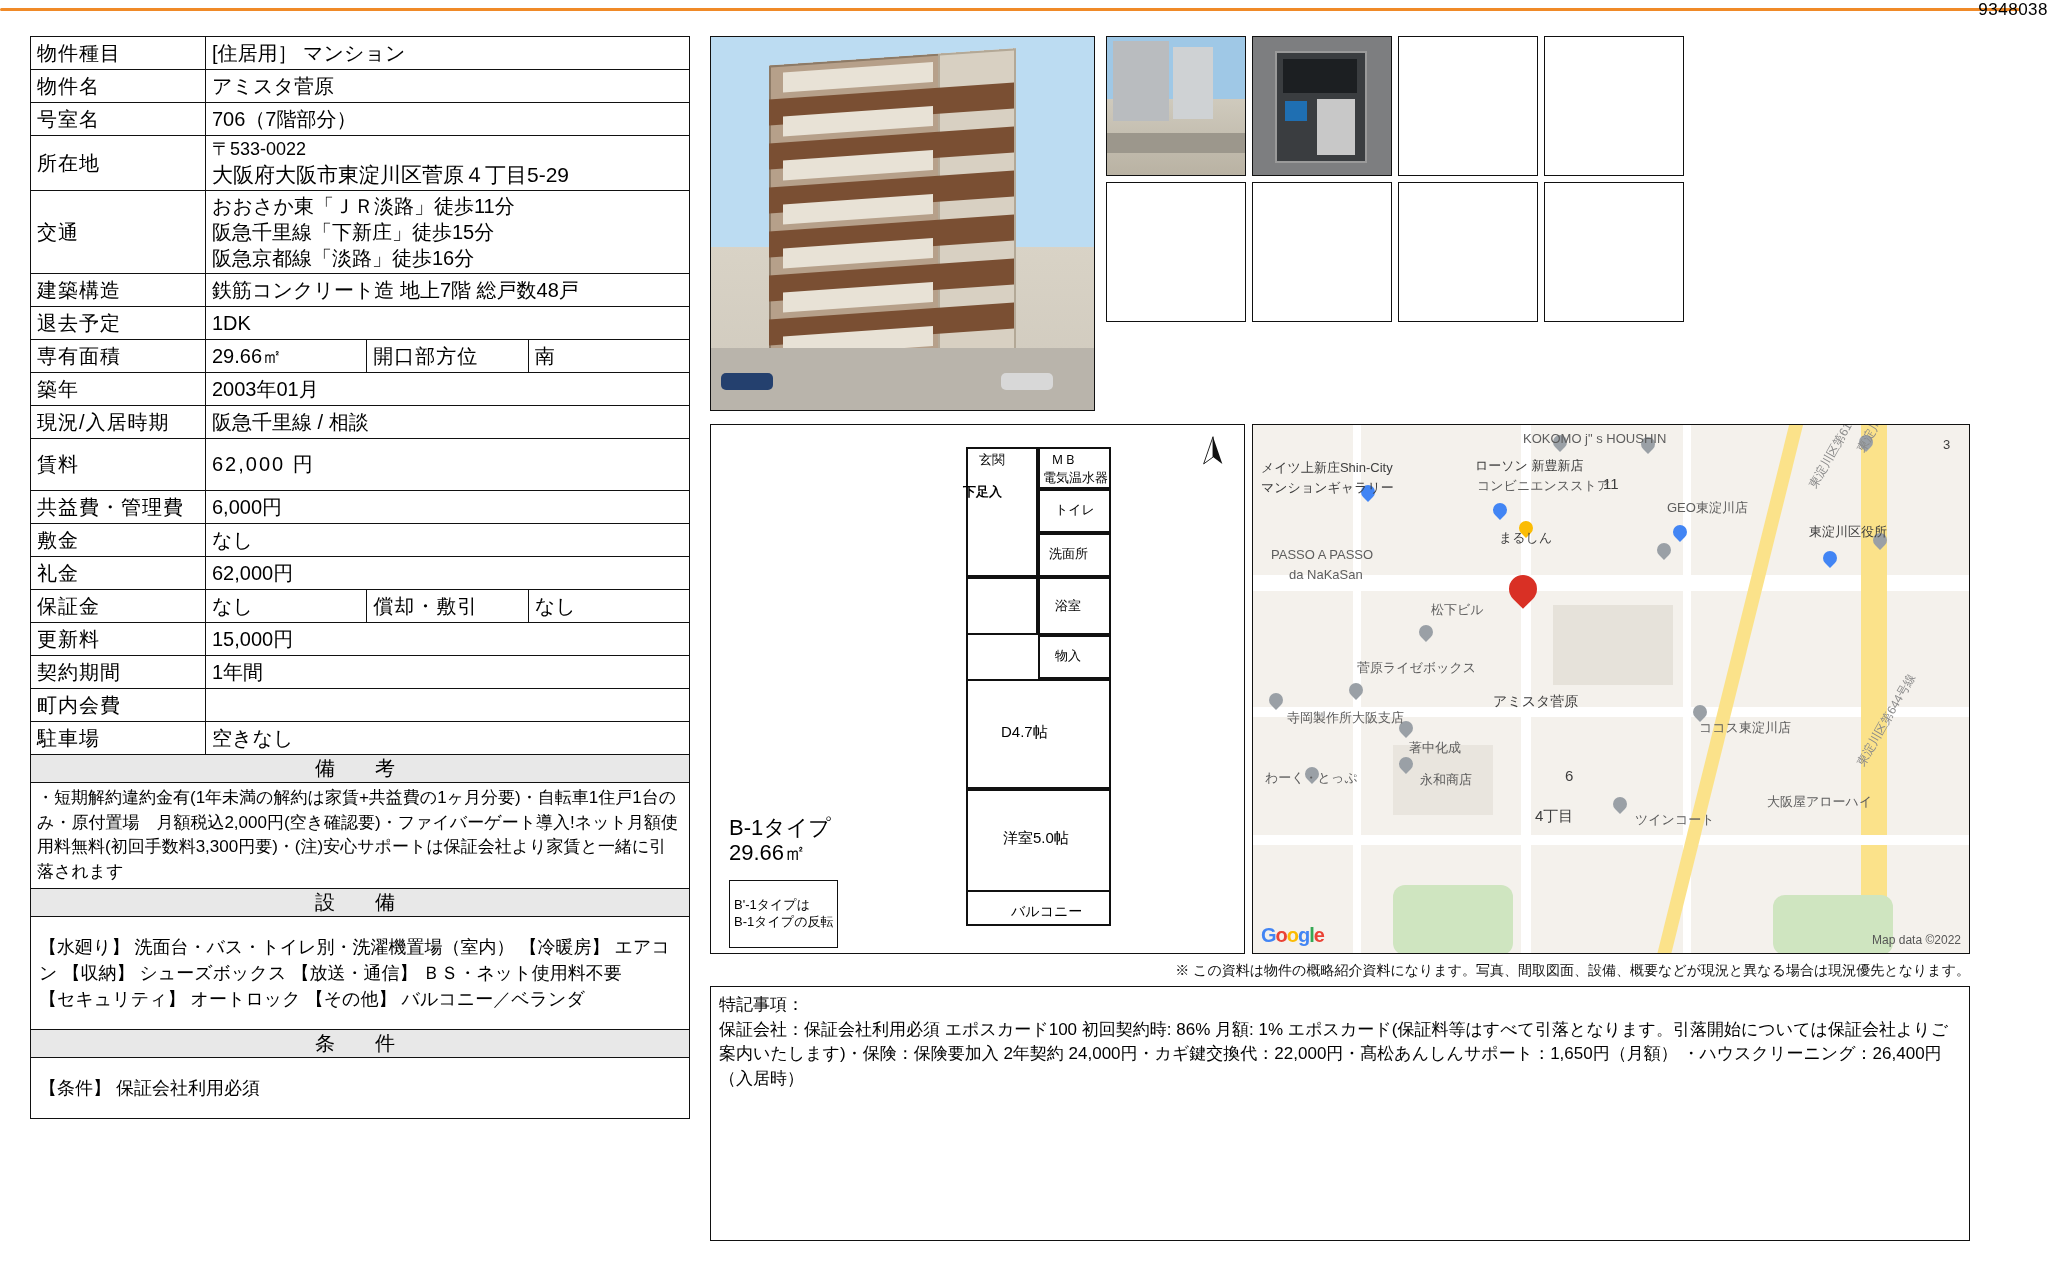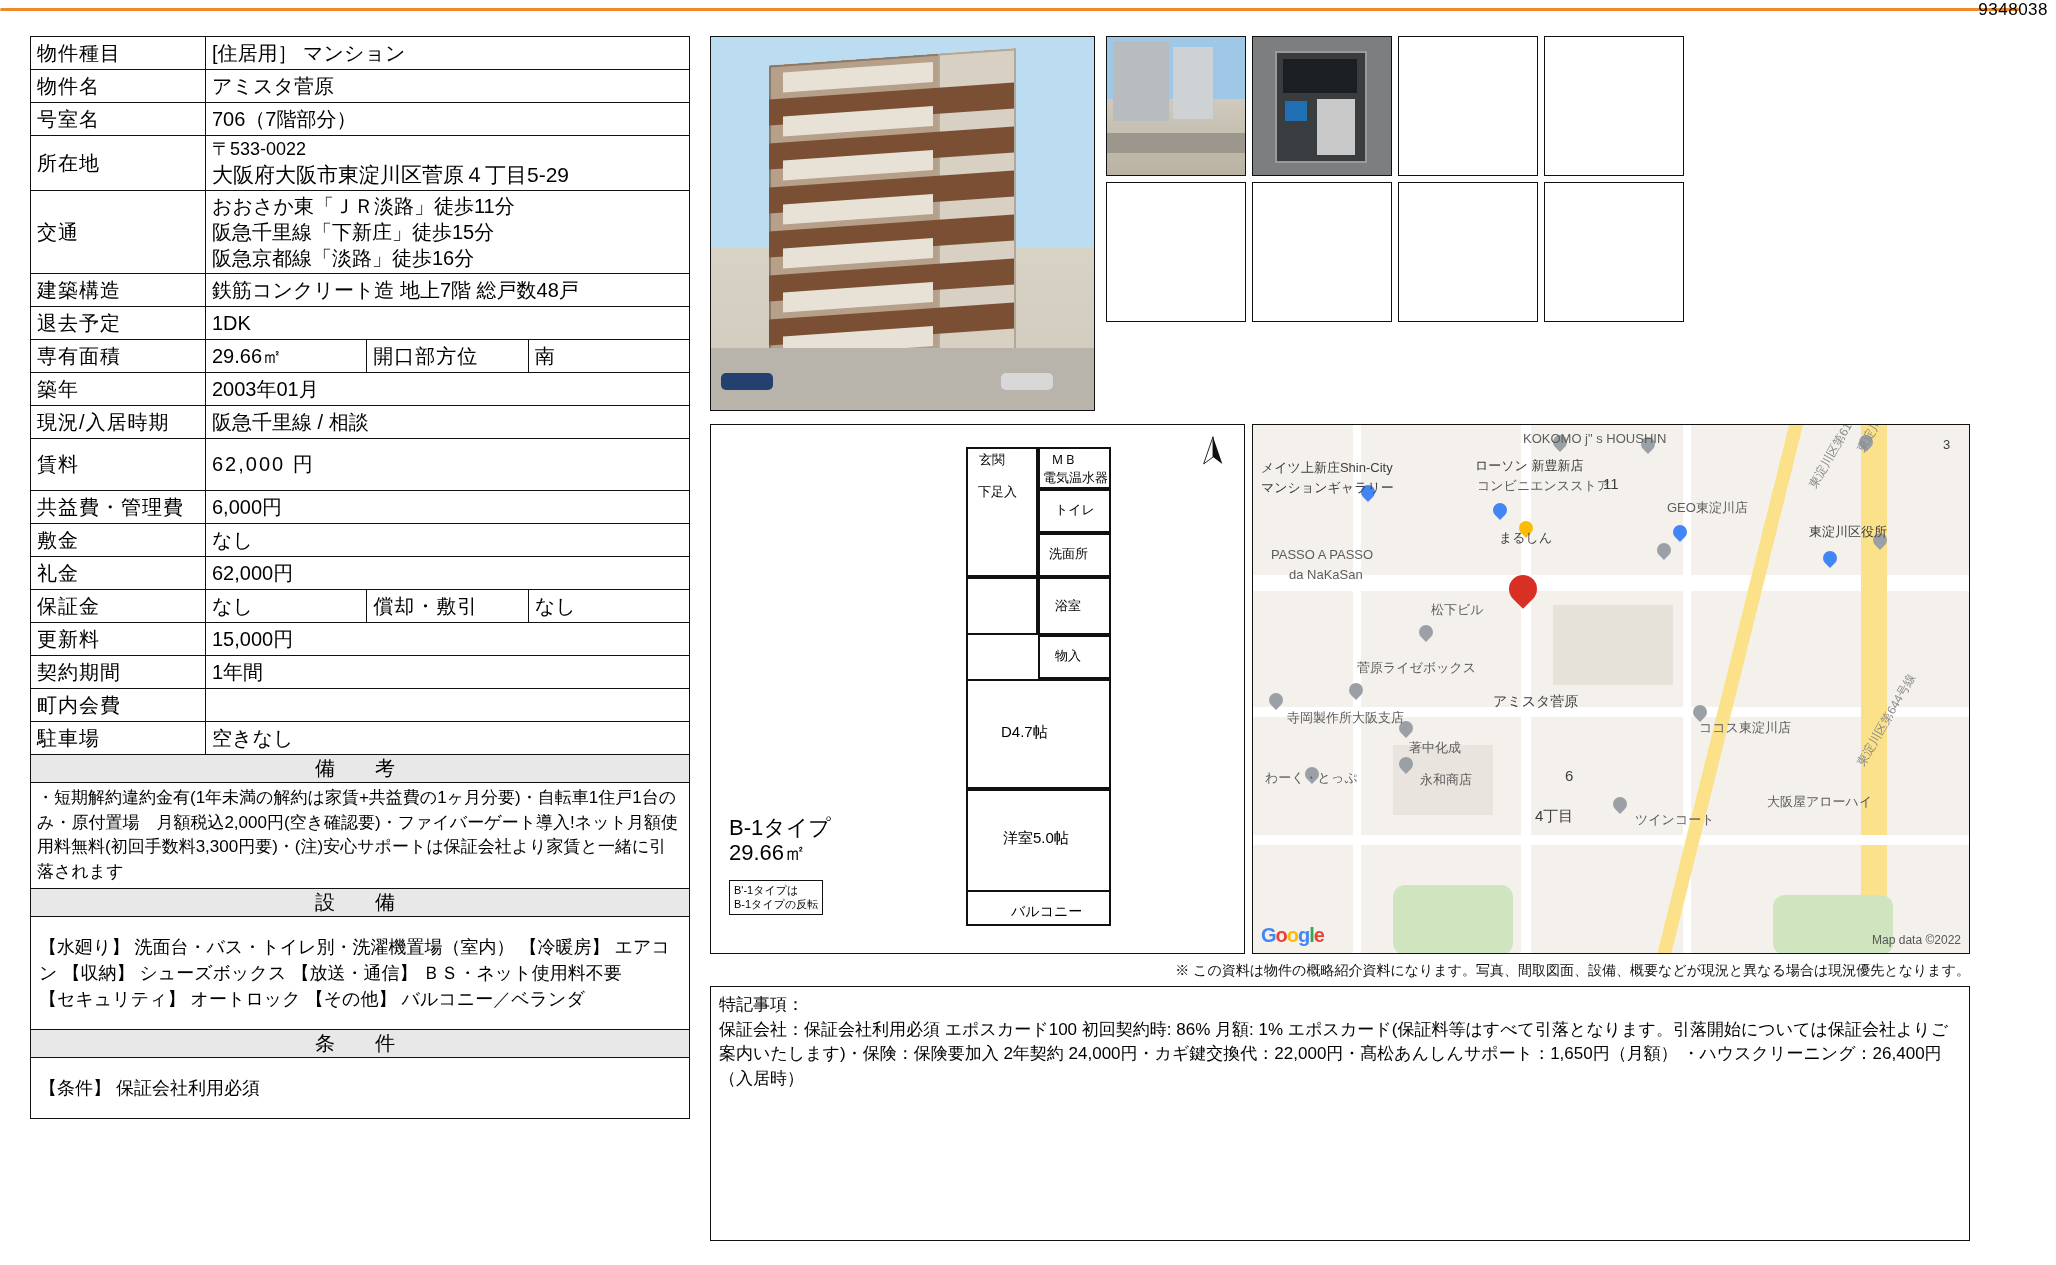--- a/index.html
+++ b/index.html
@@ -95,21 +95,21 @@
 
   
   #floorplan {
     position:absolute; left:710px; top:424px; width:535px; height:530px;
     border:1px solid #111; background:#fff; overflow:hidden;
   }
   .fp-wall { position:absolute; background:#fff; border:2px solid #111; }
   .fp-txt { position:absolute; font-size:13px; }
   .compass { position:absolute; right:14px; top:10px; width:34px; height:34px; }
   .fp-type { position:absolute; left:18px; top:390px; font-size:22px; line-height:1.15; }
-  .fp-note { position:absolute; left:18px; top:455px; font-size:11px; line-height:1.3; border:1px solid #111; padding:2px 4px; }
+  .fp-note { position:absolute; left:18px; top:455px; font-size:13px; line-height:1.3; border:1px solid #111; padding:16px 4px; }
 
   
   #map {
     position:absolute; left:1252px; top:424px; width:718px; height:530px;
     border:1px solid #111; overflow:hidden; background:#f2efe9;
   }
   .mroad { position:absolute; background:#ffffff; }
   .mroad.big { background:#fbe28a; }
   .mblock { position:absolute; background:#eae7e0; }
   .mgreen { position:absolute; background:#cfe5c0; border-radius:12px; }
@@ -318,21 +318,21 @@
   <div class="fp-wall" style="left:327px; top:152px; width:73px; height:58px;"></div>
   <div class="fp-wall" style="left:327px; top:210px; width:73px; height:44px;"></div>
   <div class="fp-wall" style="left:255px; top:152px; width:72px; height:58px;"></div>
   <div class="fp-wall" style="left:255px; top:254px; width:145px; height:110px;"></div>
   <div class="fp-wall" style="left:255px; top:364px; width:145px; height:103px;"></div>
   <div class="fp-wall" style="left:255px; top:467px; width:145px; height:34px; border-top:none;"></div>
 
   <div class="fp-txt" style="left:268px; top:26px;">玄関</div>
   <div class="fp-txt" style="left:340px; top:26px;">ＭＢ</div>
   <div class="fp-txt" style="left:332px; top:44px;">電気温水器</div>
-  <div class="fp-txt" style="left:267px; top:58px;">下足入</div>
+  <div class="fp-txt" style="left:252px; top:58px;font-weight:bold;">下足入</div>
   <div class="fp-txt" style="left:344px; top:76px;">トイレ</div>
   <div class="fp-txt" style="left:338px; top:120px;">洗面所</div>
   <div class="fp-txt" style="left:344px; top:172px;">浴室</div>
   <div class="fp-txt" style="left:344px; top:222px;">物入</div>
   <div class="fp-txt" style="left:290px; top:298px; font-size:15px;">D4.7帖</div>
   <div class="fp-txt" style="left:292px; top:404px; font-size:15px;">洋室5.0帖</div>
   <div class="fp-txt" style="left:300px; top:478px; font-size:14px;">バルコニー</div>
 
   <div class="fp-type">
     <span>B-1タイプ</span><br>

